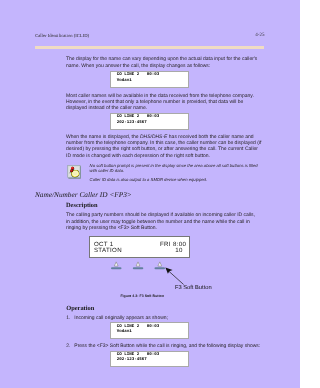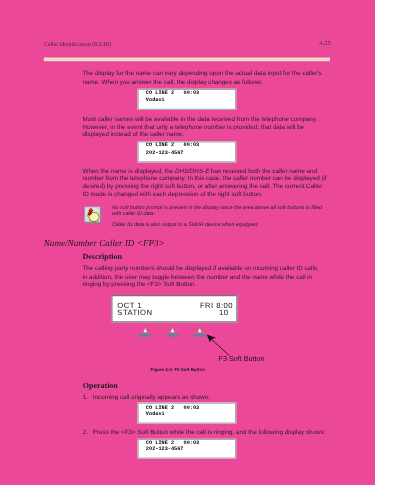--- a/index.html
+++ b/index.html
@@ -1,19 +1,19 @@
 <!DOCTYPE html>
 <html><head>
 <meta charset="utf-8">
 <style>
   html,body{margin:0;padding:0;}
   body{width:300px;height:388px;background:#ffffff;
        font-family:"Liberation Sans",sans-serif;overflow:hidden;
        text-rendering:geometricPrecision;}
-  .page{position:relative;width:300px;height:388px;background:#ec4899;text-decoration:underline;}
+  .page{position:relative;width:300px;height:388px;background:#c4b5fd;text-decoration:underline;}
 
   
   .header{position:absolute;left:35.2px;top:32.5px;width:229.1px;height:8px;}
   .header .h-left{position:absolute;left:0;top:0;font-family:"Liberation Serif",serif;
        font-size:4.6px;line-height:6px;color:#2f2f2f;letter-spacing:0.01px;white-space:nowrap;}
   .header .h-right{position:absolute;right:-0.2px;top:0;font-family:"Liberation Serif",serif;
        font-size:5.0px;line-height:6px;color:#2f2f2f;white-space:nowrap;}
   .header-rule{position:absolute;left:35.2px;top:45.7px;width:229.1px;height:3.3px;
        background:#f0dcc3;}
 

